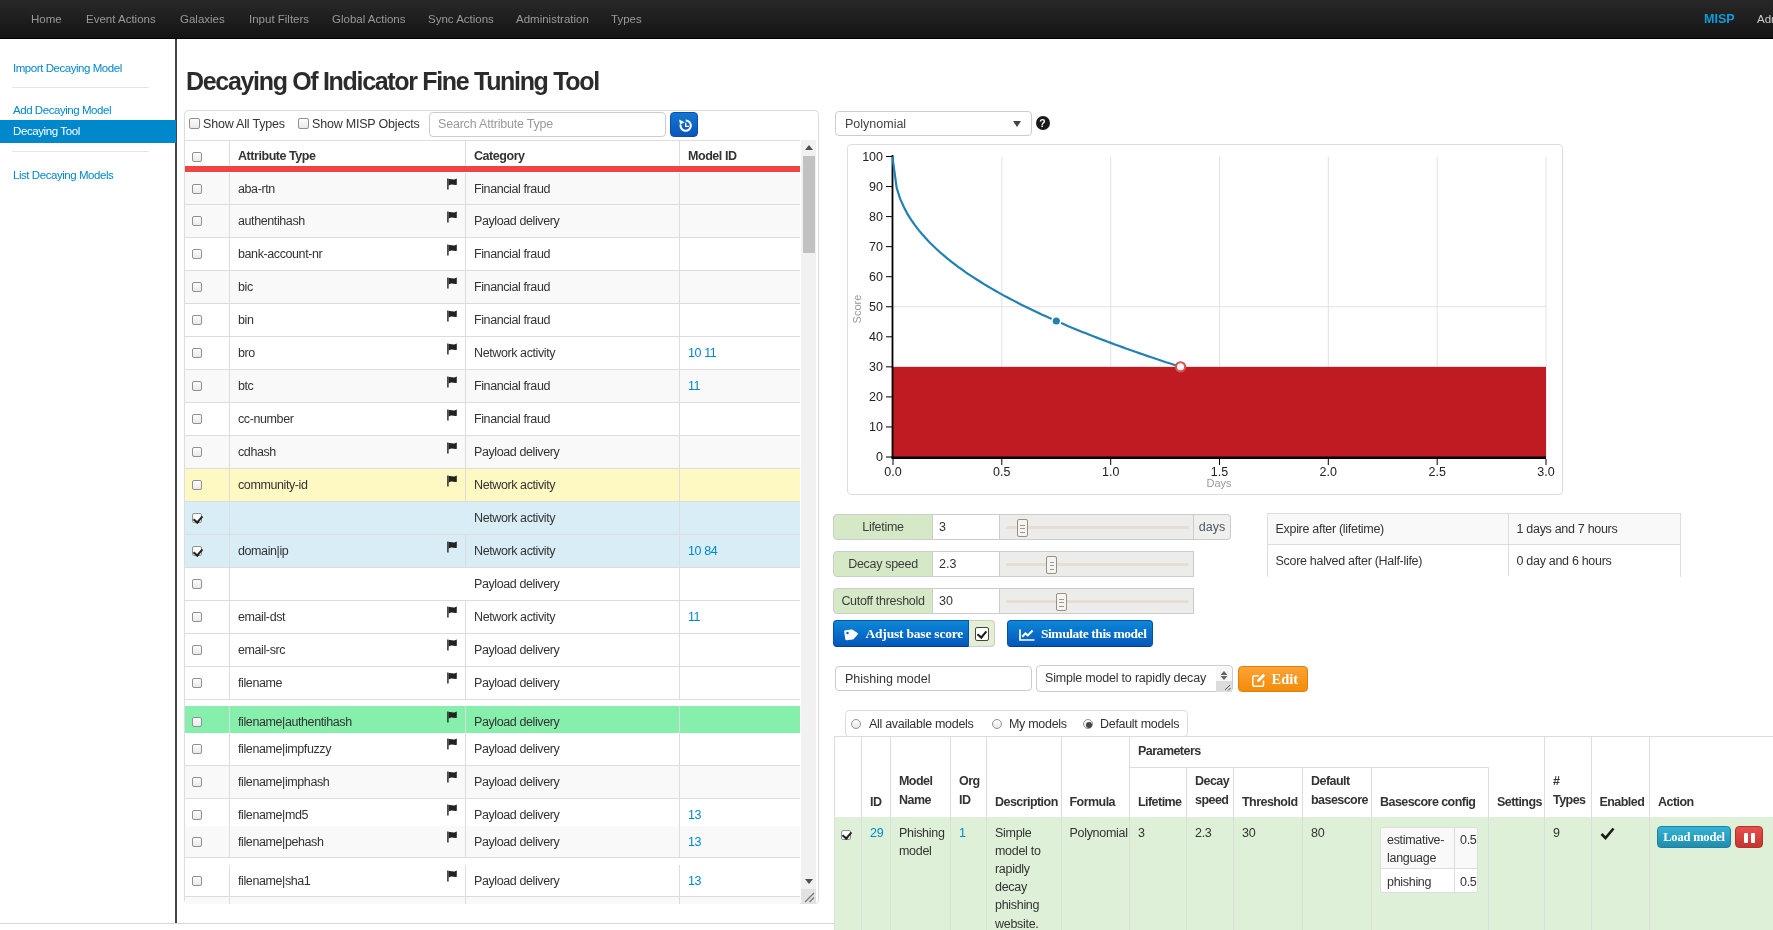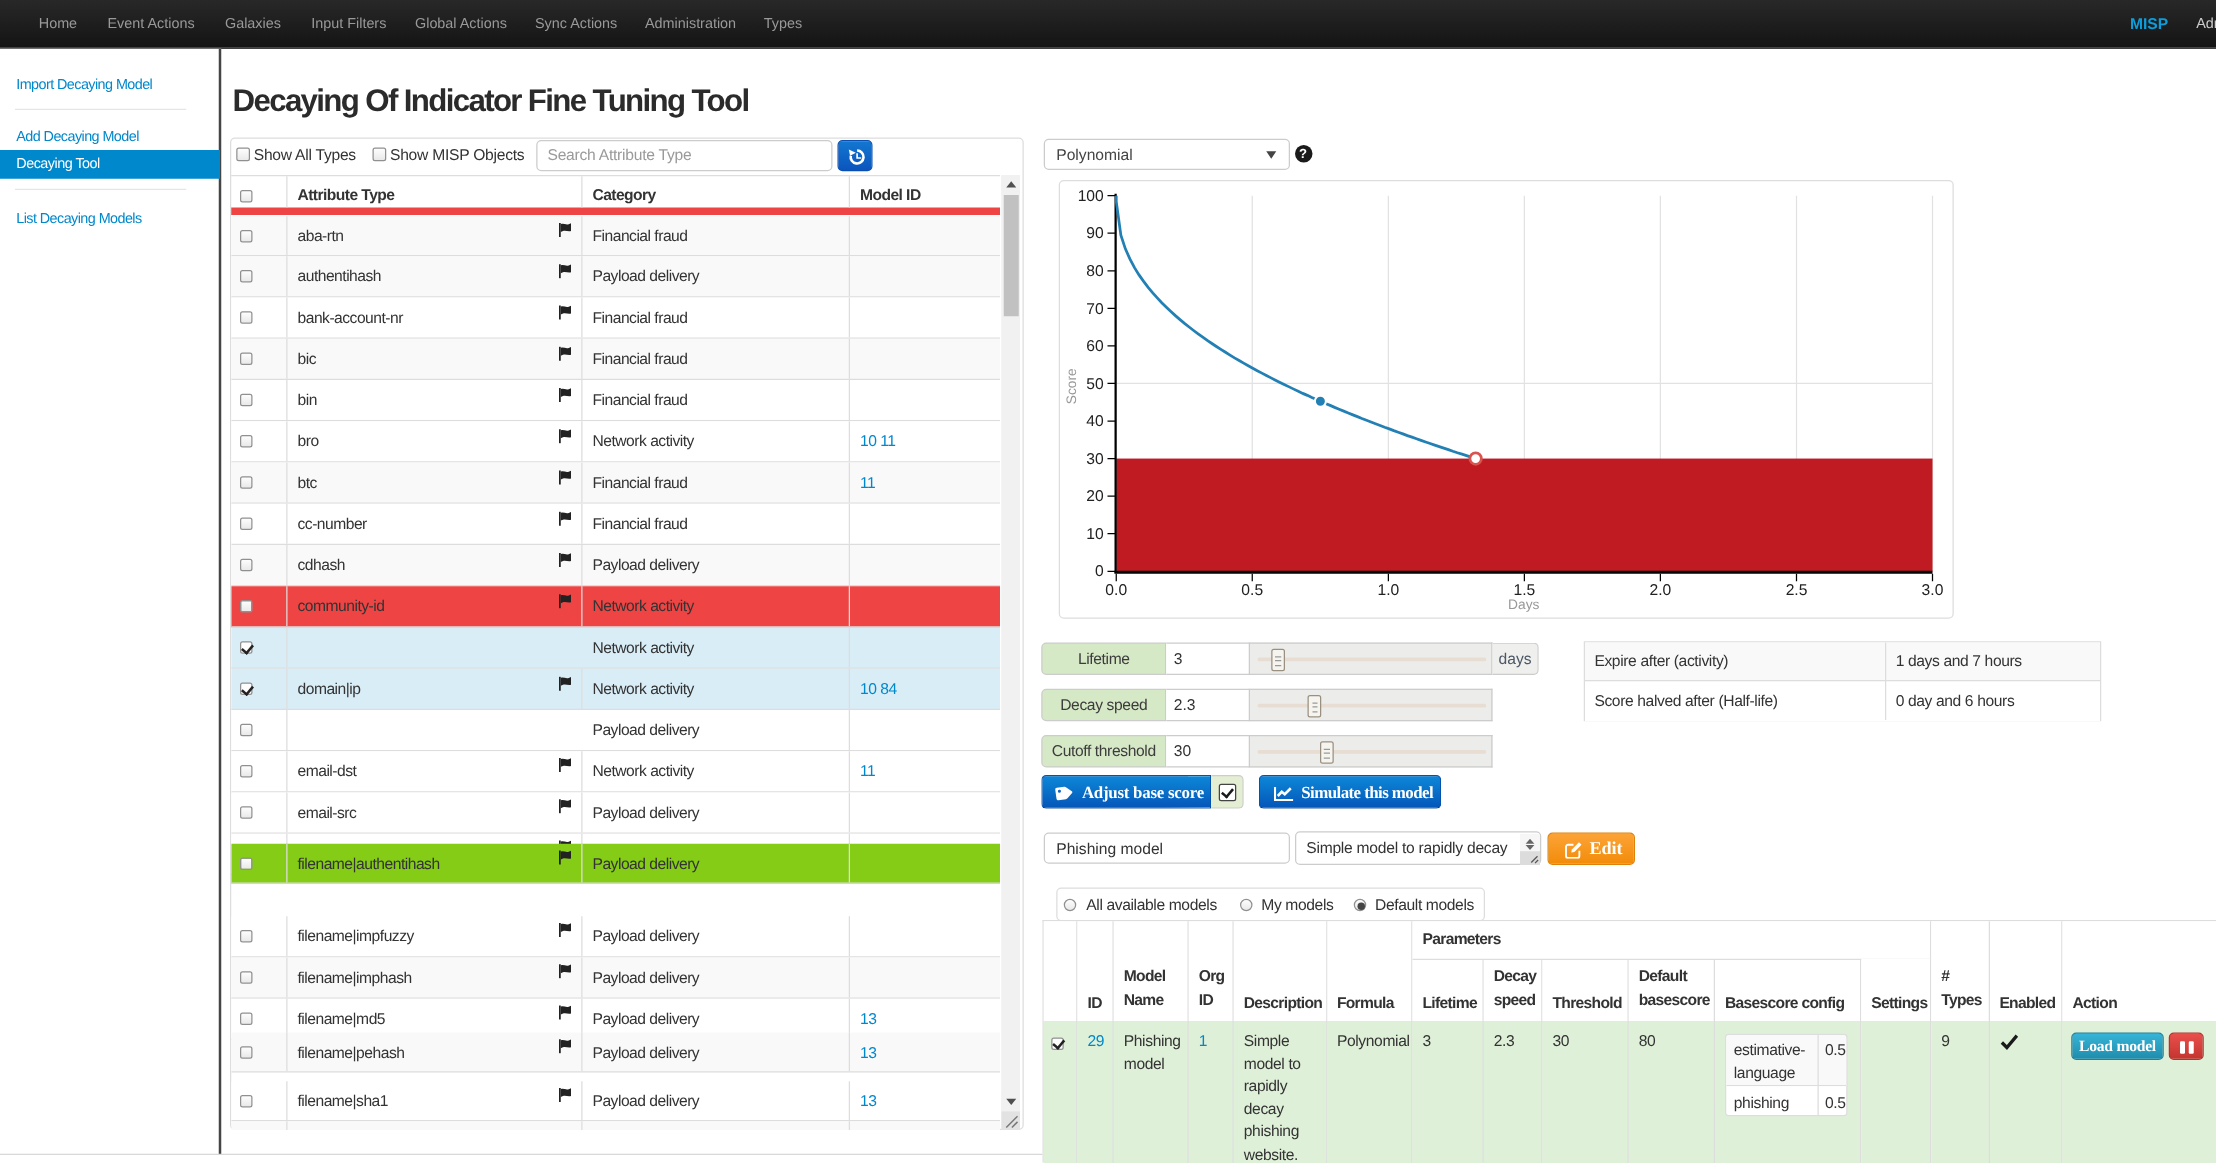--- a/index.html
+++ b/index.html
@@ -234,21 +234,21 @@
           <div class="td c1">
             <span class="cb"></span>
           </div>
           <div class="td c2">cdhash<svg class="flag" width="12" height="12" viewBox="0 0 12 12">
               <path fill="#222" d="M1.2 0.4 h1.4 v11.2 h-1.4 z"></path>
               <path fill="#222" d="M2.6 1.3 c2.2 -0.9 4.2 0.9 6.4 0 l1.8 -0.7 v6.2 c-2.2 0.9 -4.2 -0.9 -6.4 0 l-1.8 0.7 z"></path>
             </svg></div>
           <div class="td c3">Payload delivery</div>
           <div class="td c4"></div>
         </div>
-<div class="tr" style="top:328.60px;height:32.95px;background:#ef4444">
+<div class="tr" style="top:328.60px;height:32.95px;background:#fef9c3">
           <div class="td c1">
             <span class="cb"></span>
           </div>
           <div class="td c2">community-id<svg class="flag" width="12" height="12" viewBox="0 0 12 12">
               <path fill="#222" d="M1.2 0.4 h1.4 v11.2 h-1.4 z"></path>
               <path fill="#222" d="M2.6 1.3 c2.2 -0.9 4.2 0.9 6.4 0 l1.8 -0.7 v6.2 c-2.2 0.9 -4.2 -0.9 -6.4 0 l-1.8 0.7 z"></path>
             </svg></div>
           <div class="td c3">Network activity</div>
           <div class="td c4"></div>
         </div>
@@ -303,21 +303,21 @@
           <div class="td c1">
             <span class="cb"></span>
           </div>
           <div class="td c2">filename<svg class="flag" width="12" height="12" viewBox="0 0 12 12">
               <path fill="#222" d="M1.2 0.4 h1.4 v11.2 h-1.4 z"></path>
               <path fill="#222" d="M2.6 1.3 c2.2 -0.9 4.2 0.9 6.4 0 l1.8 -0.7 v6.2 c-2.2 0.9 -4.2 -0.9 -6.4 0 l-1.8 0.7 z"></path>
             </svg></div>
           <div class="td c3">Payload delivery</div>
           <div class="td c4"></div>
         </div>
-<div class="tr" style="top:534px;height:32.95px;background:#84cc16">
+<div class="tr" style="top:565px;height:32.95px;background:#86efac">
           <div class="td c1">
             <span class="cb"></span>
           </div>
           <div class="td c2">filename|authentihash<svg class="flag" width="12" height="12" viewBox="0 0 12 12">
               <path fill="#222" d="M1.2 0.4 h1.4 v11.2 h-1.4 z"></path>
               <path fill="#222" d="M2.6 1.3 c2.2 -0.9 4.2 0.9 6.4 0 l1.8 -0.7 v6.2 c-2.2 0.9 -4.2 -0.9 -6.4 0 l-1.8 0.7 z"></path>
             </svg></div>
           <div class="td c3">Payload delivery</div>
           <div class="td c4"></div>
         </div>
@@ -512,21 +512,21 @@
 <div class="bbtn" id="simbtn">
     <svg width="16" height="14" viewBox="0 0 16 14" style="position:absolute;left:11px;top:6.5px">
       <path d="M1 1.5 v10.5 h14.5" stroke="#fff" stroke-width="1.7" fill="none"></path>
       <path d="M3.2 8.8 L6.4 5.4 L8.8 7.4 L13.6 2.6" stroke="#fff" stroke-width="2.1" fill="none"></path>
     </svg>
     <span style="position:absolute;left:33px;top:0;line-height:25px;letter-spacing:-0.45px">Simulate this model</span>
   </div>
 
 <div id="exptable">
   <div class="r1">
-      <span class="k">Expire after (activity)</span>
+      <span class="k">Expire after (lifetime)</span>
       <span class="v">1 days and 7 hours</span>
     </div>
   <div class="r2">
       <span class="k">Score halved after (Half-life)</span>
       <span class="v">0 day and 6 hours</span>
     </div>
   <div class="vline"></div>
 </div>
 
 <div id="pname">Phishing model</div>

